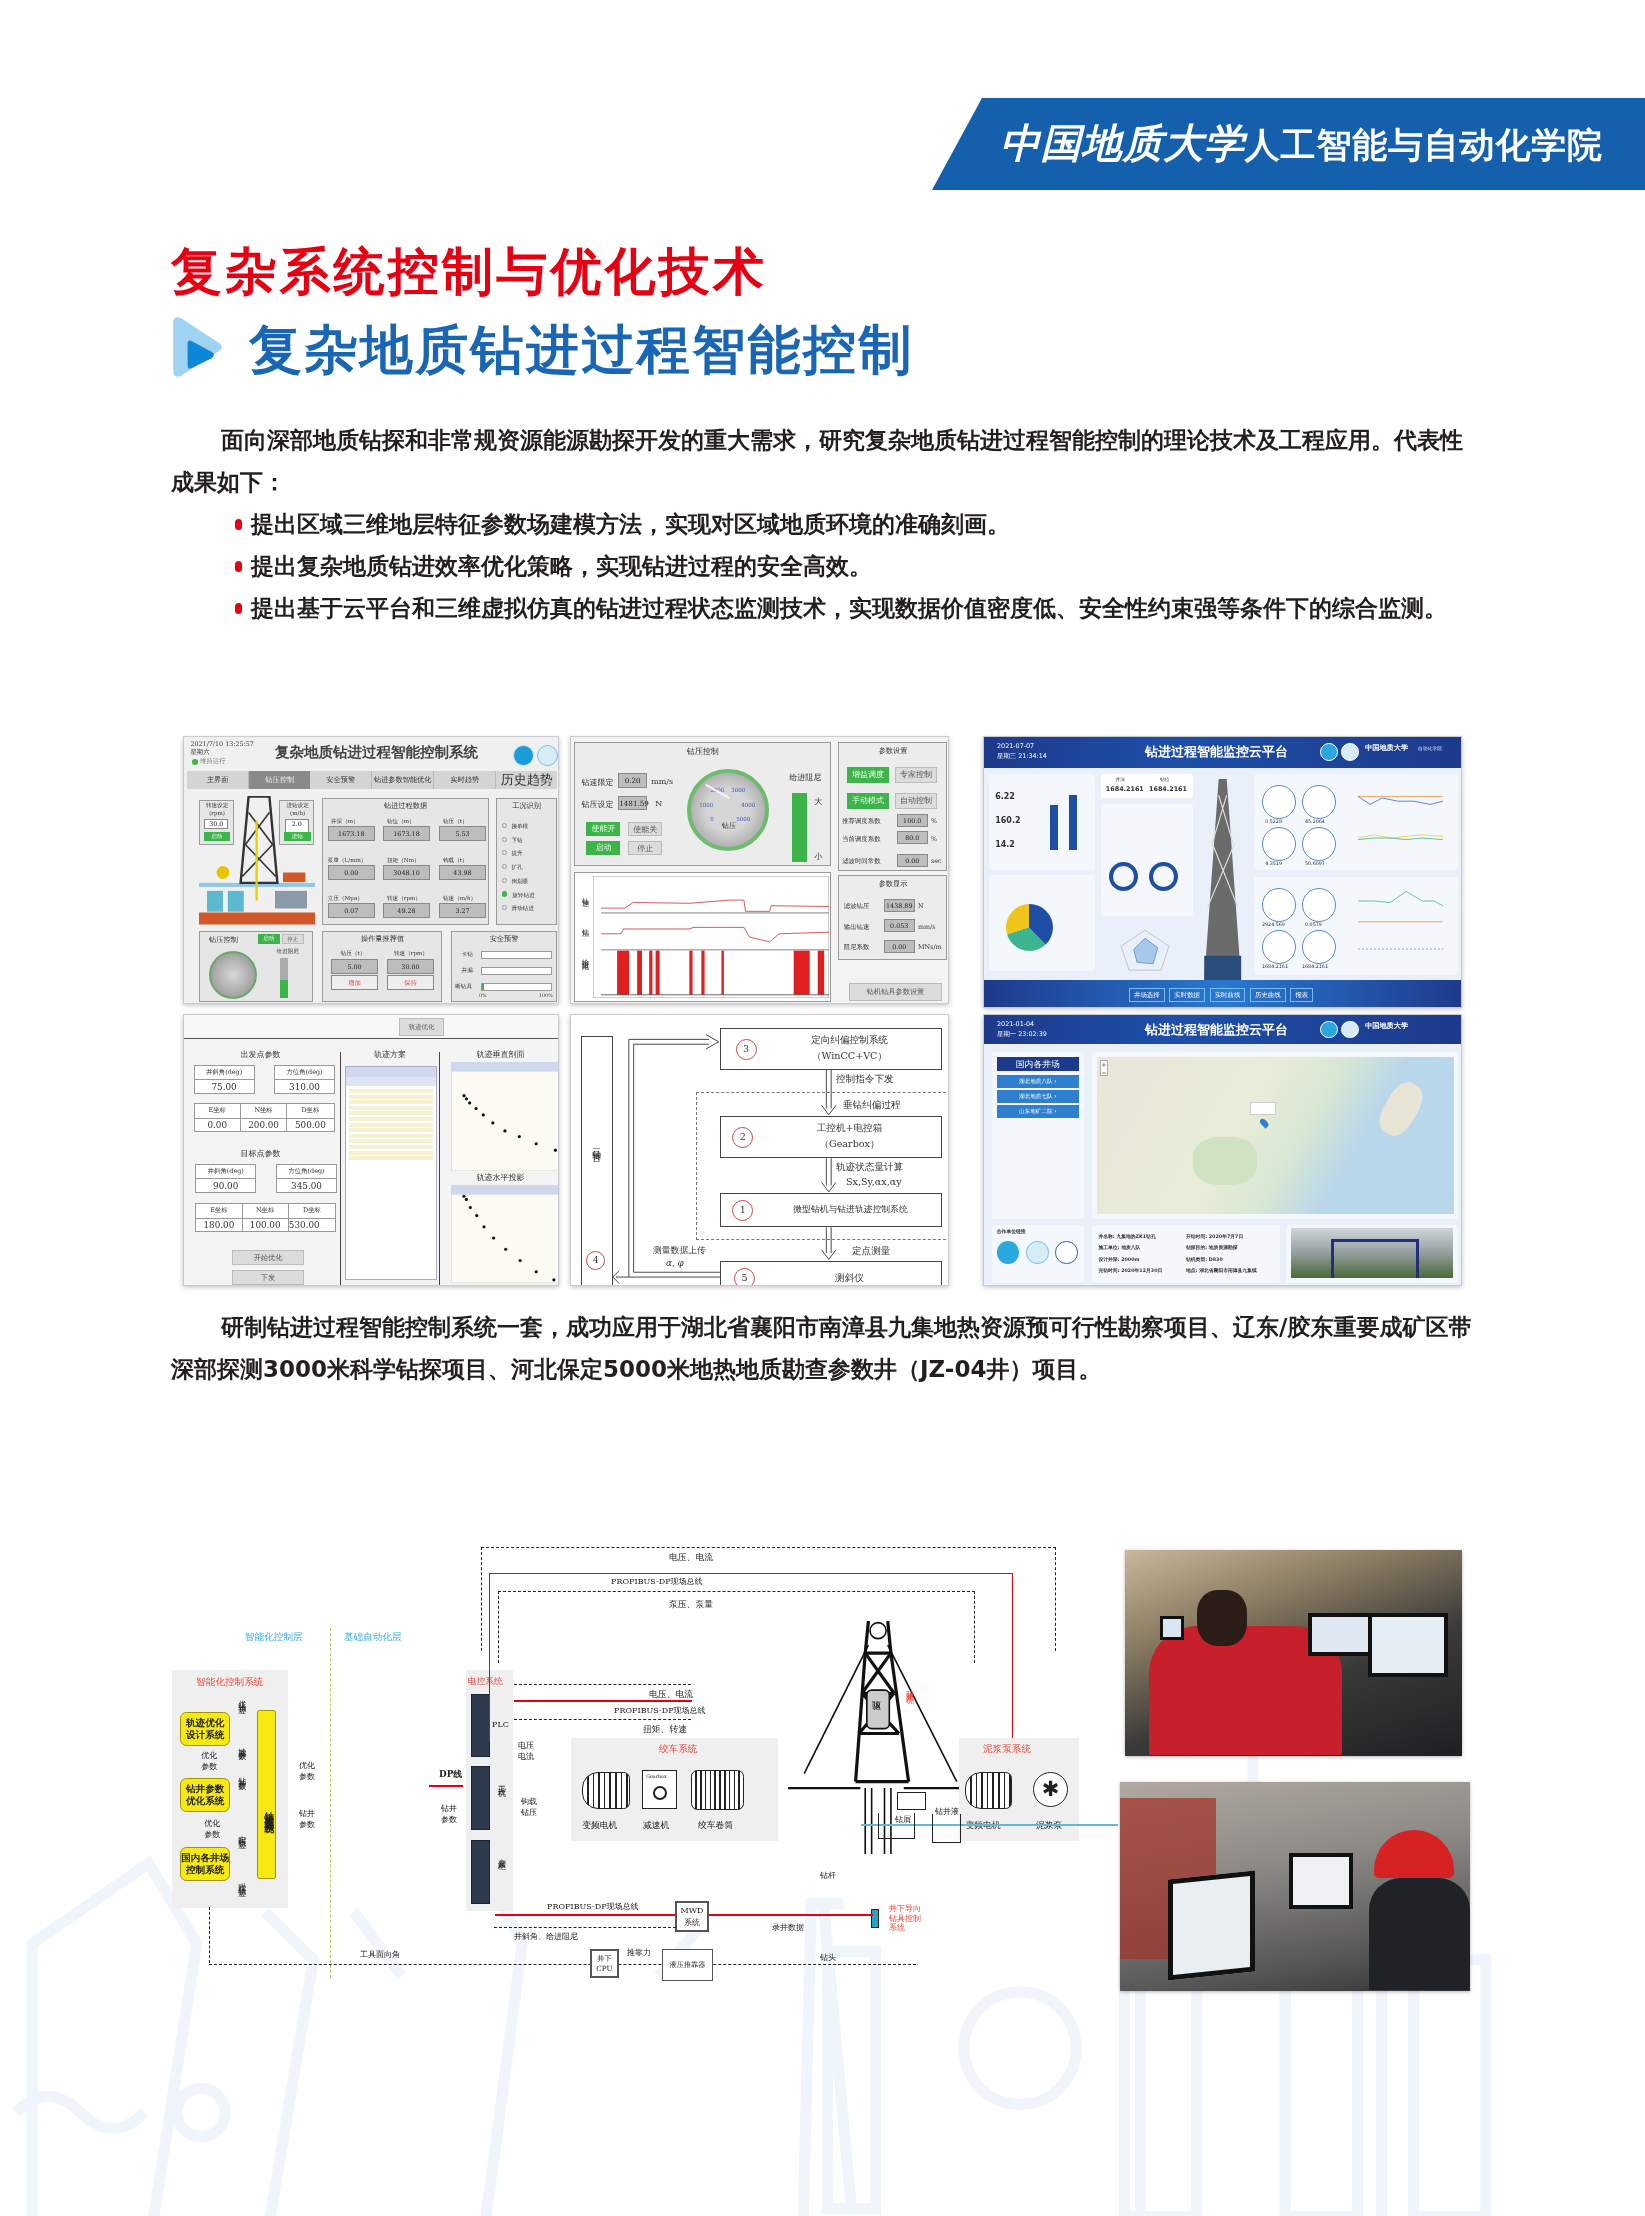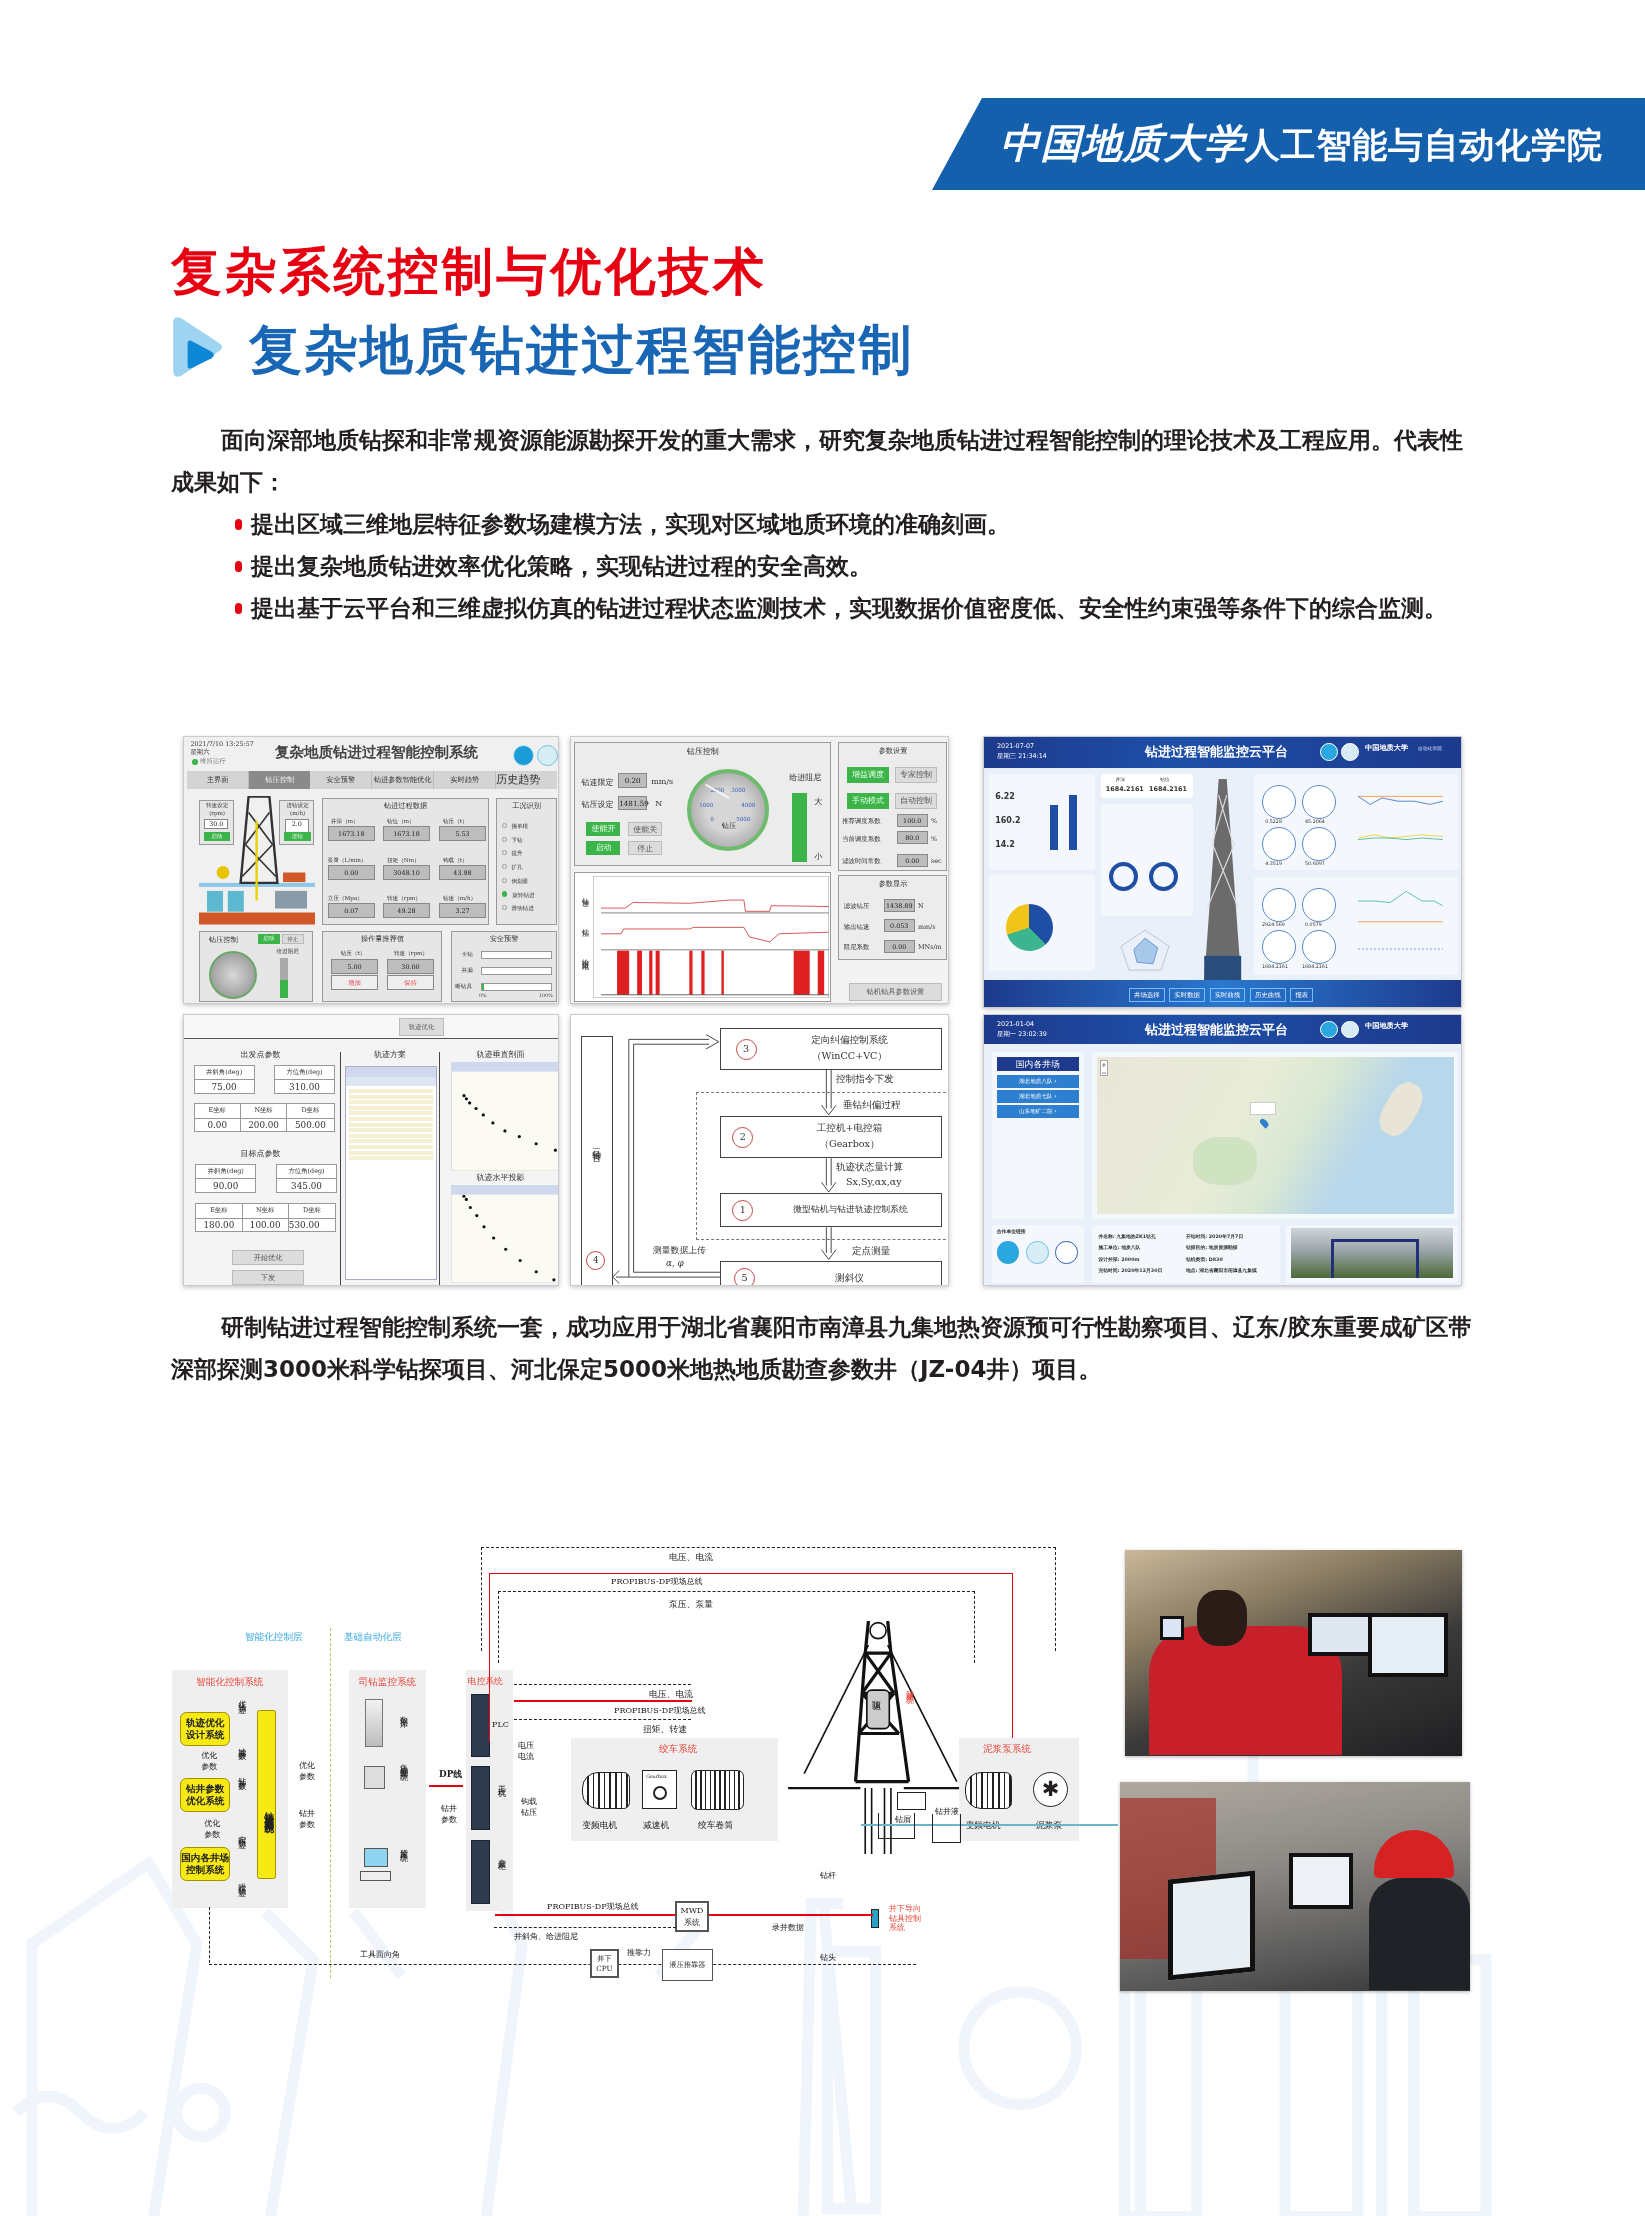--- a/index.html
+++ b/index.html
@@ -94,21 +94,21 @@
   <div class="lbl" style="left:16px;top:20px;font-size:6.4px;color:#777">维持运行</div>
   <div class="hdr" style="left:80px;top:6.4px;width:225px;font-size:14.5px;font-weight:bold;color:#444">复杂地质钻进过程智能控制系统</div>
   <div class="abs" style="left:329px;top:8px;width:21px;height:21px;border-radius:50%;background:#1b9bd7;border:1.6px solid #bfe3f5"></div>
   <div class="abs" style="left:353px;top:8px;width:21px;height:21px;border-radius:50%;background:#d8ecf6;border:1.6px solid #6fc2e4"></div>
   <div class="abs" style="left:3.2px;top:34px;width:370px;height:17.7px;background:#d4d4d4;display:flex">
     <div style="flex:1;font-size:7.2px;text-align:center;line-height:17.7px;border-right:0.8px solid #bbb">主界面</div>
     <div style="flex:1;font-size:7.2px;text-align:center;line-height:17.7px;background:#8a8a8a;color:#eee">钻压控制</div>
     <div style="flex:1;font-size:7.2px;text-align:center;line-height:17.7px;border-right:0.8px solid #bbb">安全预警</div>
     <div style="flex:1;font-size:7.2px;text-align:center;line-height:17.7px;border-right:0.8px solid #bbb">钻进参数智能优化</div>
     <div style="flex:1;font-size:7.2px;text-align:center;line-height:17.7px;border-right:0.8px solid #bbb">实时趋势</div>
-    <div style="flex:1;font-size:11px;text-align:left;line-height:17.7px">历史趋势</div>
+    <div style="flex:1;font-size:13px;text-align:center;line-height:17.7px">历史趋势</div>
   </div>
 
   <svg class="abs" style="left:14.5px;top:59px" width="120" height="129" viewBox="0 0 150 160">
     <rect x="0" y="145" width="145" height="15" fill="#d2582a"></rect>
     <rect x="0" y="108" width="145" height="5" fill="#8cc8e8"></rect>
     <path d="M62 0 L88 0 L98 108 L52 108Z" fill="none" stroke="#333" stroke-width="3"></path>
     <path d="M62 20 L92 60 M88 20 L58 60 M58 60 L96 100 M92 60 L54 100" stroke="#333" stroke-width="2"></path>
     <line x1="72" y1="30" x2="72" y2="130" stroke="#e8d200" stroke-width="3"></line>
     <rect x="10" y="118" width="20" height="26" fill="#5cb9d0"></rect>
       <rect x="36" y="118" width="20" height="26" fill="#5cb9d0"></rect>
@@ -558,30 +558,20 @@
     <div class="dgt vt" style="left:63px;top:71px;font-size:8px">地质参数</div>
     <div class="dgt vt" style="left:63px;top:101px;font-size:8px">钻井参数</div>
     <div class="dgt vt" style="left:63px;top:159px;font-size:8px">实时轨迹</div>
     <div class="dgt vt" style="left:63px;top:207px;font-size:8px">跟踪轨迹</div>
     <div class="dgt" style="left:29px;top:80px;font-size:8px;white-space:normal;width:19px">优化参数</div>
     <div class="dgt" style="left:32px;top:148px;font-size:8px;white-space:normal;width:19px">优化参数</div>
   </div>
   <div class="dgt" style="left:138px;top:219px;font-size:8px;width:21px;white-space:normal">优化参数</div>
   <div class="dgt" style="left:138px;top:267px;font-size:8px;width:21px;white-space:normal">钻井参数</div>
 
-  <div class="dgbox" style="left:188px;top:129px;width:77px;height:238px">
-    <div class="dgr" style="left:9.6px;top:6.4px">司钻监控系统</div>
-    <div class="abs" style="left:16px;top:29px;width:17.7px;height:48px;background:linear-gradient(#f2f2f2,#bdbdbd);border:0.8px solid #777"></div>
-    <div class="dgt vt" style="left:48px;top:40px;font-size:8px">数据库</div>
-    <div class="abs" style="left:14.5px;top:96px;width:21px;height:22.5px;background:#ddd;border:0.8px solid #666"></div>
-    <div class="dgt vt" style="left:48px;top:88px;font-size:8px;height:48px">集成控制系统</div>
-    <div class="abs" style="left:14.5px;top:178px;width:24px;height:19px;background:#8fd4ef;border:1.6px solid #555"></div>
-    <div class="abs" style="left:11.2px;top:201px;width:30.5px;height:9.6px;background:#eee;border:0.8px solid #555"></div>
-    <div class="dgt vt" style="left:48px;top:172px;font-size:8px">监控系统</div>
-  </div>
   <div class="dgt" style="left:278px;top:228px;font-size:8.8px;font-weight:bold">DP线</div>
   <div class="redl" style="left:268px;top:244px;width:34px;height:1.6px"></div>
   <div class="dgt" style="left:280px;top:262px;font-size:8px;width:19px;white-space:normal">钻井参数</div>
 
   <div class="dgbox" style="left:305px;top:129px;width:47px;height:241px">
     <div class="dgr" style="left:1.6px;top:6.4px;font-size:8.8px">电控系统</div>
     <div class="plc" style="left:4.8px;top:24px;height:63px"></div>
     <div class="dgt" style="left:26px;top:50px;font-size:8px">PLC</div>
     <div class="plc" style="left:4.8px;top:96px;height:64px"></div>
     <div class="dgt vt" style="left:29px;top:109px;font-size:8px">工控机</div>

